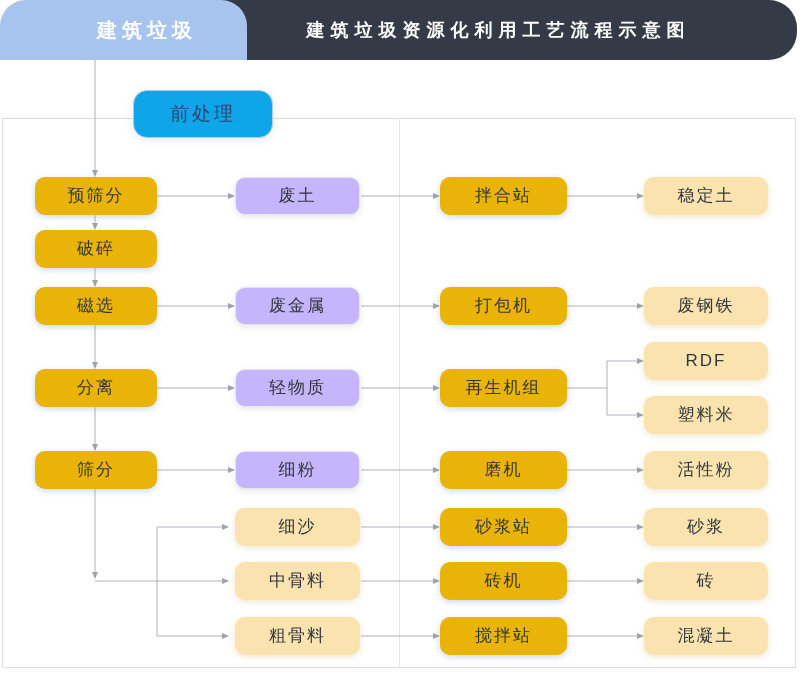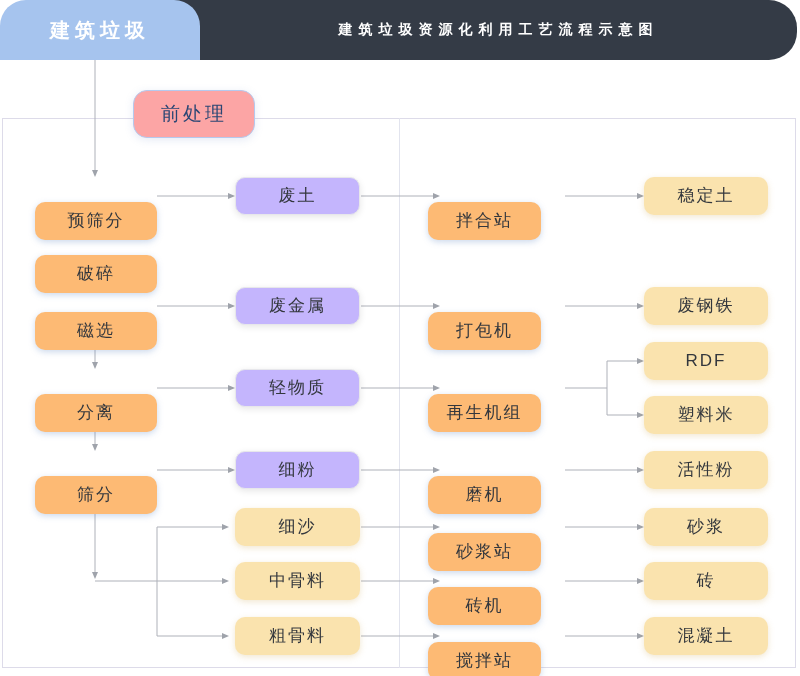--- a/index.html
+++ b/index.html
@@ -3,49 +3,49 @@
 <meta charset="utf-8">
 <style>
   html,body{margin:0;padding:0;background:#fff;}
   .stage{position:relative;width:800px;height:676px;background:#fff;overflow:hidden;
          font-family:"Liberation Sans","DejaVu Sans",sans-serif;}
 
   
   .titlebar{position:absolute;left:70px;top:0;width:727px;height:60px;background:#343b46;
             border-radius:0 28px 28px 0;display:flex;align-items:center;justify-content:center;
             padding-left:130px;box-sizing:border-box;}
-  .titlebar .title{color:#fff;font-size:14px;font-weight:bold;letter-spacing:6px;white-space:nowrap;}
+  .titlebar .title{color:#fff;font-size:18px;font-weight:bold;letter-spacing:6px;white-space:nowrap;}
   .tab{position:absolute;left:0;top:0;width:200px;height:60px;background:#a6c4ee;
-       border-radius:26px 26px 0 0;display:flex;align-items:center;justify-content:center;}
+       border-radius:26px 26px 0 0;display:flex;align-items:center;justify-content:center;padding-left:47px;}
   .tab span{color:#fff;font-size:20px;font-weight:bold;letter-spacing:5px;}
 
   
   .frame{position:absolute;left:2px;top:118px;width:794px;height:550px;
          border:1px solid #dddbe9;box-sizing:border-box;}
   .divider{position:absolute;left:399px;top:118px;width:1px;height:550px;background:#e2e4ee;}
 
   
-  .sec{position:absolute;width:122px;height:48px;line-height:46px;text-align:center;background:#fca5a5;
+  .sec{position:absolute;width:140px;height:48px;line-height:46px;text-align:center;background:#0ea5e9;
        border:1px solid #b5c9ee;border-radius:14px;color:#2a4674;font-size:19px;font-weight:500;
        letter-spacing:3px;box-shadow:0 2px 8px rgba(110,140,200,.18);box-sizing:border-box;}
   .sec.pre{left:133px;top:90px}
   .sec.post{left:535px;top:90px}
 
   
   svg.edges{position:absolute;left:0;top:0;width:800px;height:676px;}
   svg.edges line, svg.edges polyline{stroke:#aeb1b9;stroke-width:1;fill:none;}
 
   
   .node{position:absolute;height:38px;line-height:38px;text-align:center;border-radius:10px;
         font-size:17px;letter-spacing:2px;color:#33373d;font-weight:500;box-sizing:border-box;}
   .c1{left:35px;width:122px}
   .c2{left:235px;width:125px}
-  .c3{left:428px;width:113px}
+  .c3{left:440px;width:127px}
   .c4{left:644px;width:124px}
-  .blue{background:#fdba74;box-shadow:0 2px 6px rgba(110,145,200,.35);margin-top:25px;}
+  .blue{background:#eab308;box-shadow:0 2px 6px rgba(110,145,200,.35);}
   .yellow{background:#fae3ae;box-shadow:0 2px 6px rgba(205,170,90,.28);text-align:center;}
   .white{background:#c4b5fd;border:1px solid #e7e7eb;line-height:36px;box-shadow:0 2px 7px rgba(0,0,0,.10);}
 </style>
 </head>
 <body>
 
 <div class="stage">
 
   <div class="titlebar">
     <span class="title">建筑垃圾资源化利用工艺流程示意图</span>

